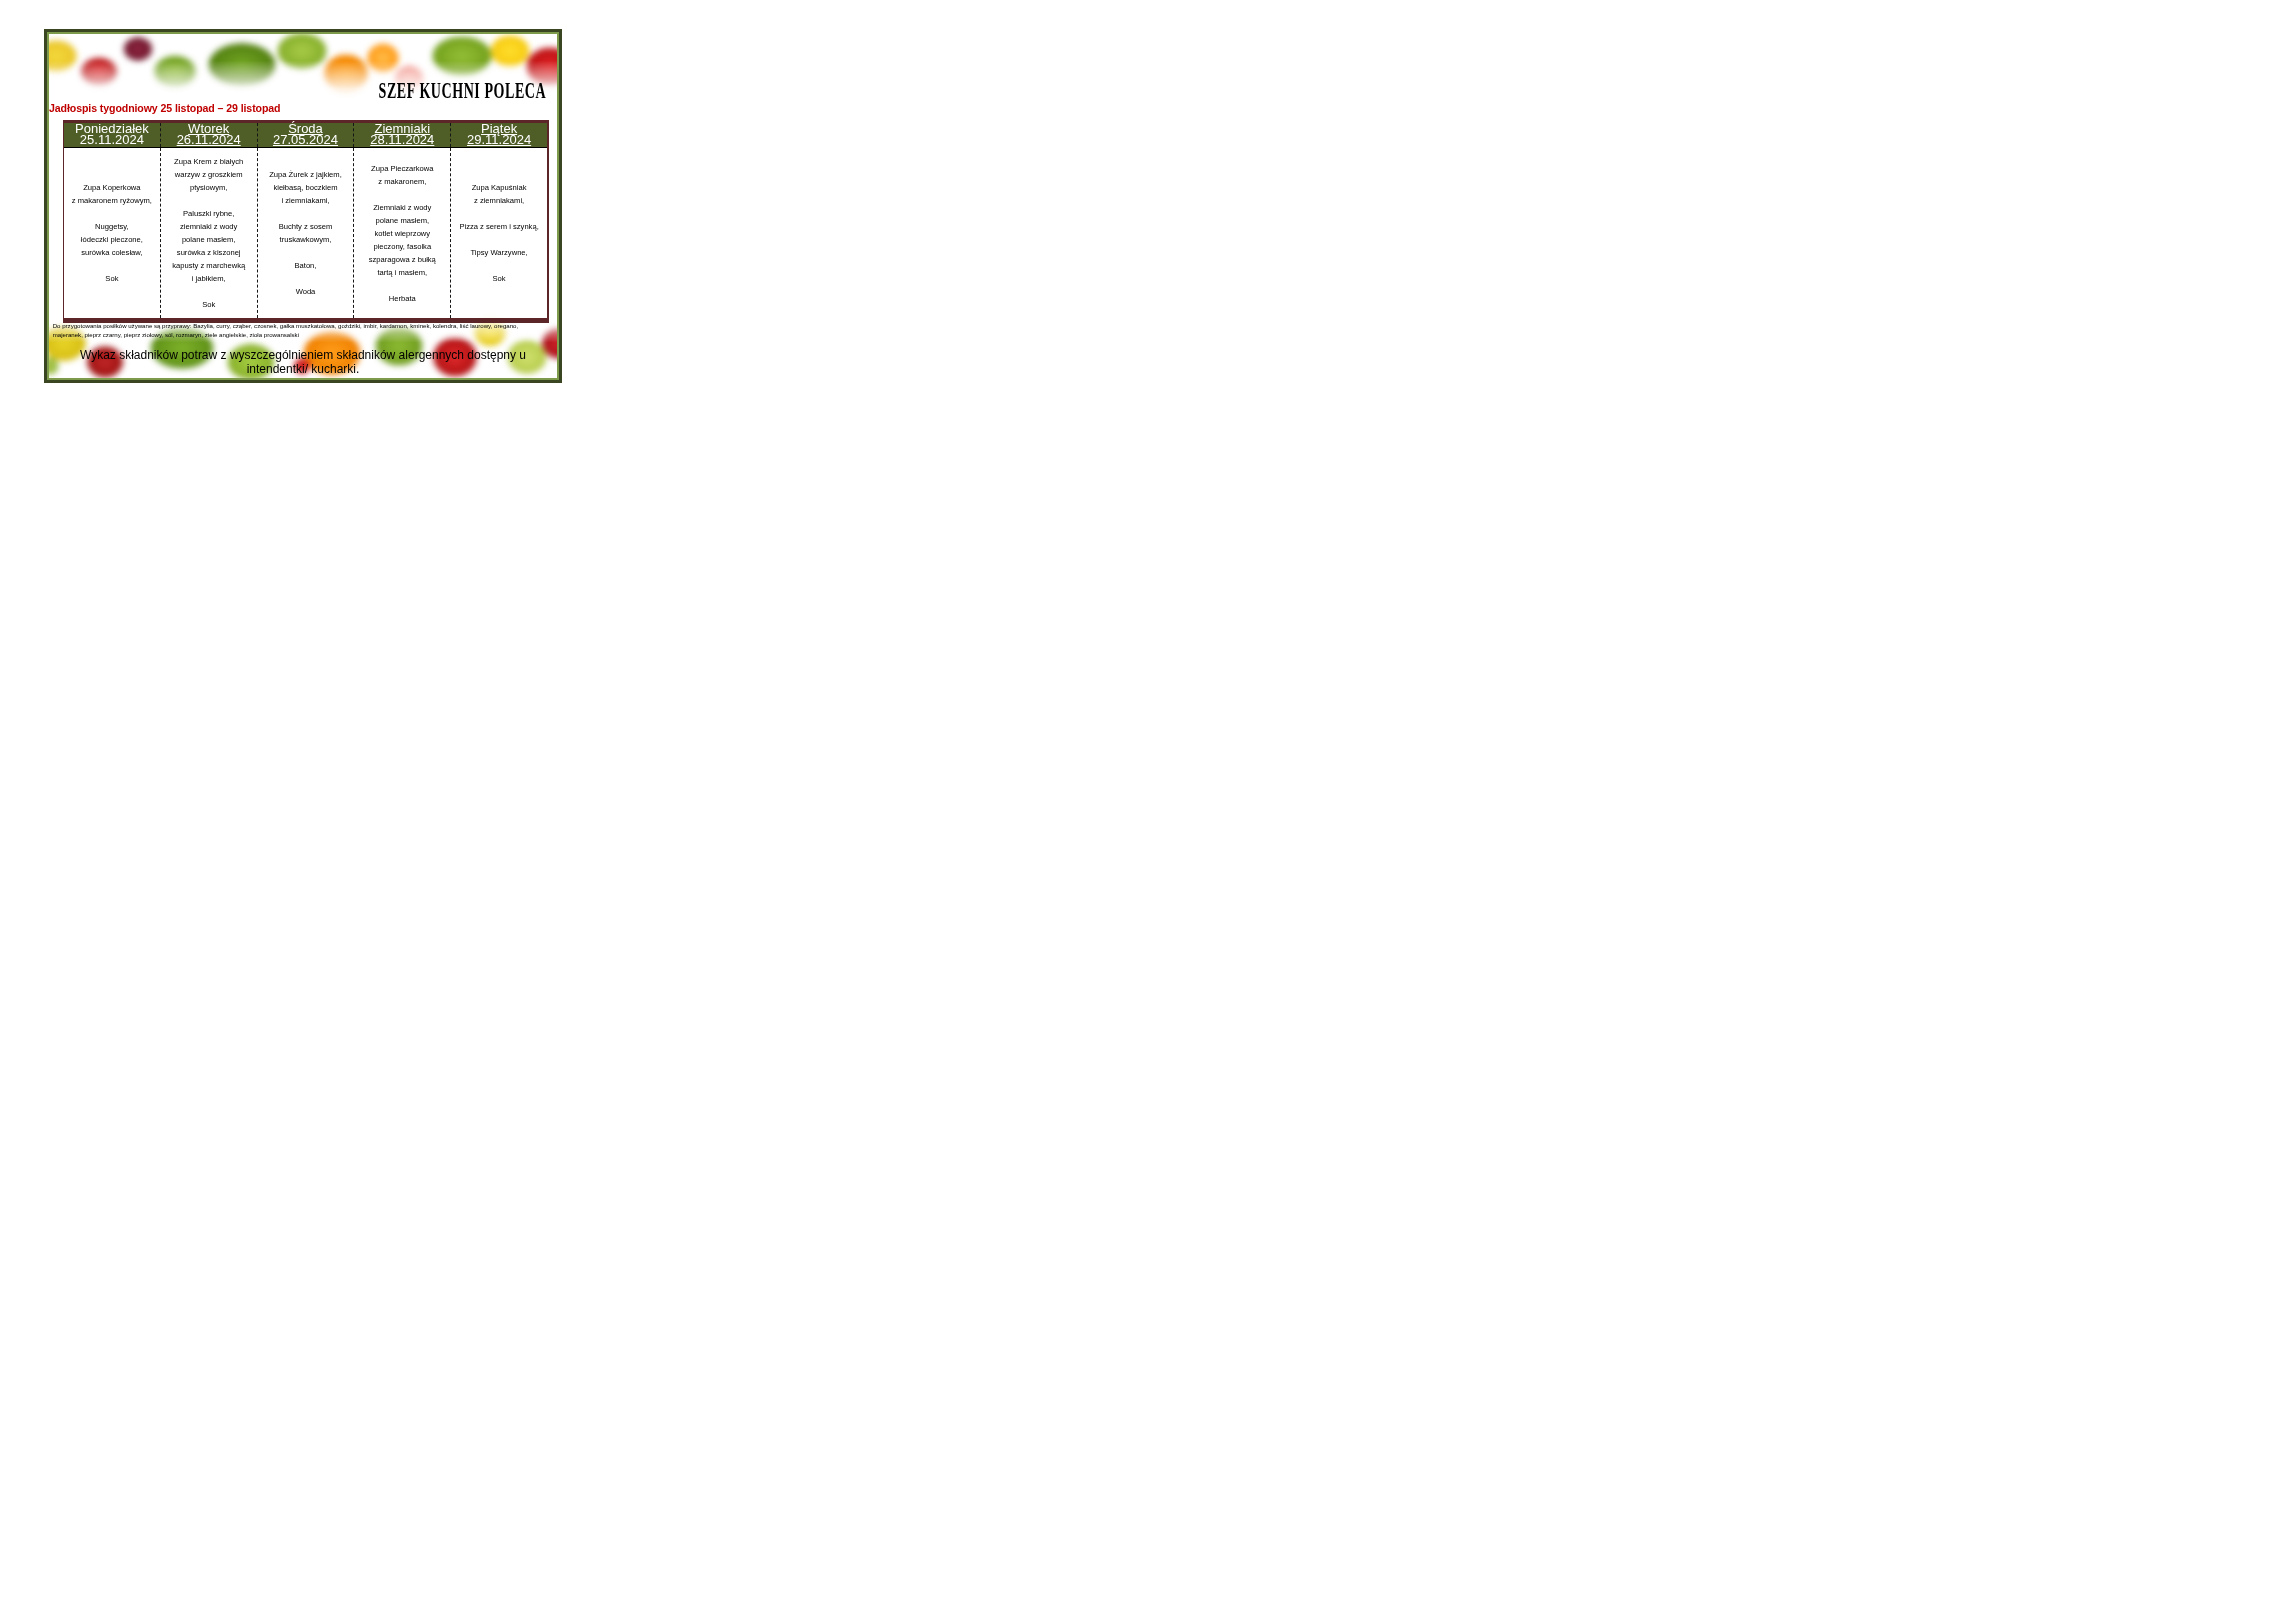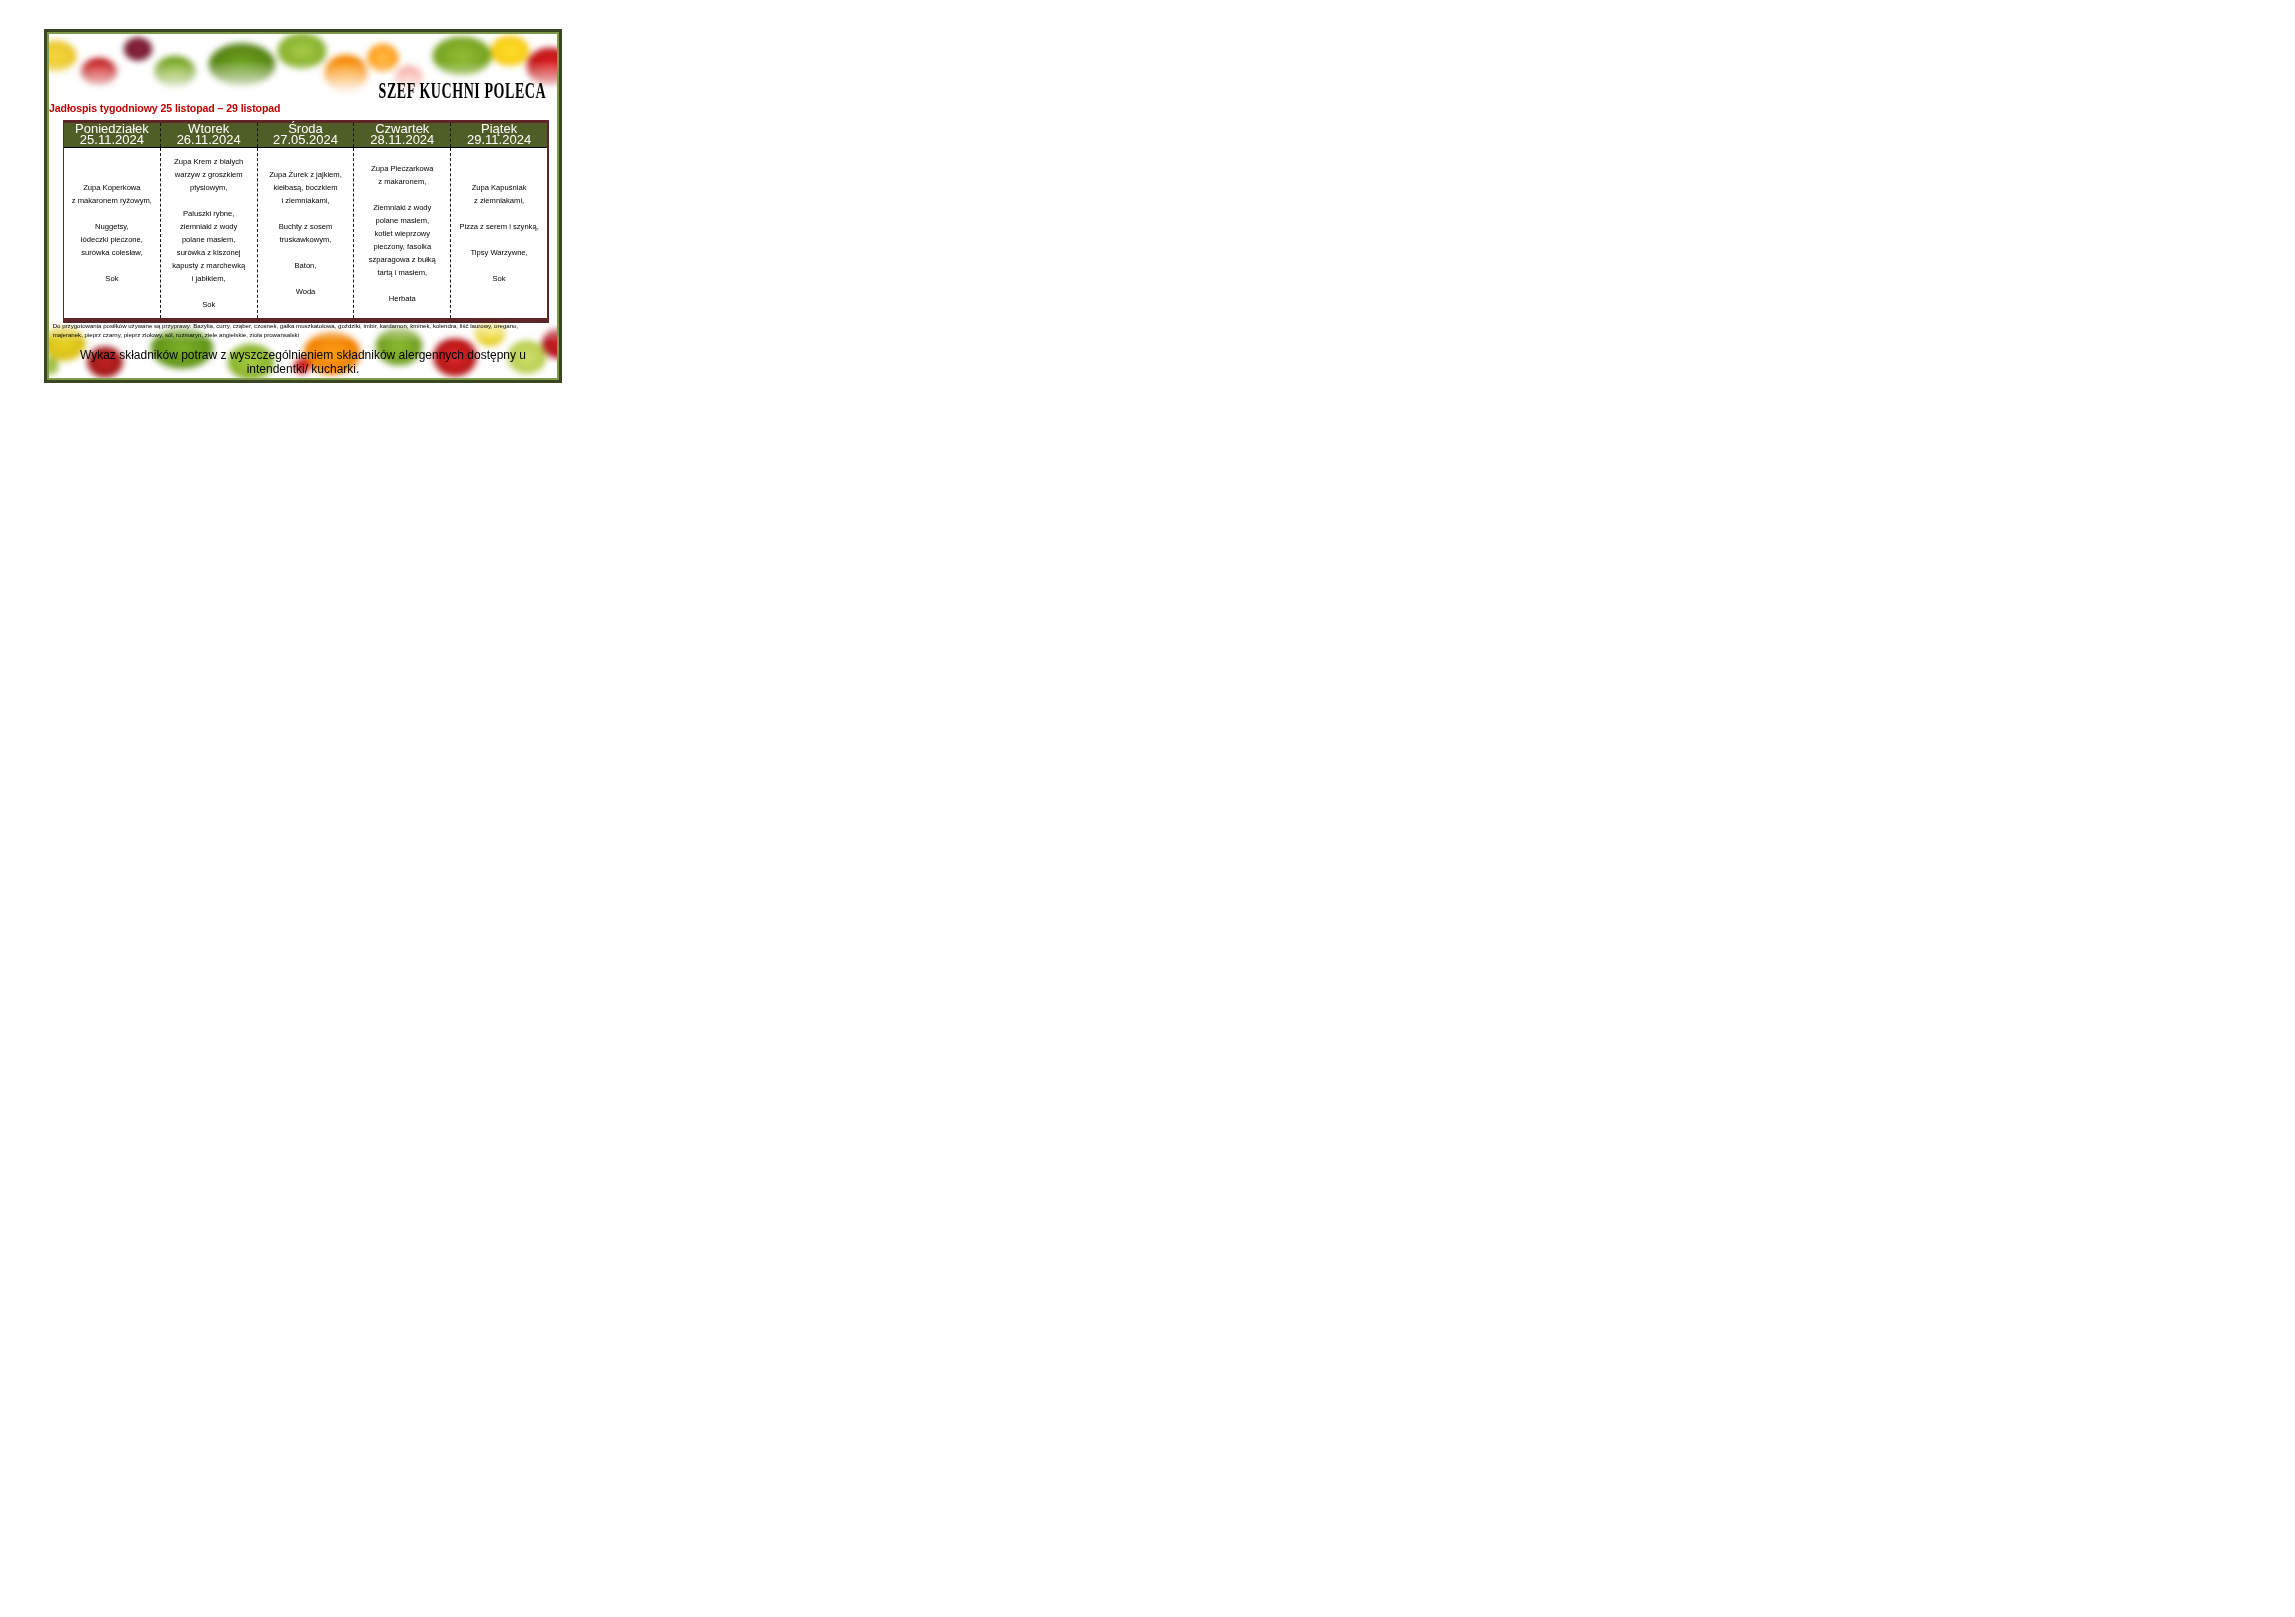--- a/index.html
+++ b/index.html
@@ -76,21 +76,21 @@
     position:absolute; left:14px; top:86px; width:486px; height:203px; z-index:2;
     box-sizing:border-box; display:flex; flex-direction:column;
     border:1.4px solid #5c2527; border-top-width:3.7px; border-bottom-width:5.1px; border-right-width:2.3px;
     background:transparent;
   }
   .header-row {
     display:flex; background:#4f5d26; border-bottom:1.4px solid #000000;
     color:#ffffff; text-align:center; font-size:13px; line-height:9.7px;
   }
   .hcell { flex:1 1 0; padding:1.4px 0.9px 1.9px 0.9px; box-sizing:border-box; }
-  .hcell + .hcell { border-left:0.9px dashed #151515; }
+  .hcell + .hcell { border-left:0.9px dashed #151515;text-decoration:underline; }
   .day-date { margin-top:1.4px; }
   .body-row { flex:1 1 auto; display:flex; }
   .bcell {
     flex:1 1 0; box-sizing:border-box; display:flex; align-items:center; justify-content:center;
     padding:1.9px 2.3px;
   }
   .bcell + .bcell { border-left:0.9px dashed #151515; }
   .menu-text {
     white-space:pre-line; text-align:center; font-size:7.6px; line-height:13px;
   }
@@ -129,21 +129,21 @@
           </div>
           <div class="hcell">
             <div class="day-name">Wtorek</div>
             <div class="day-date">26.11.2024</div>
           </div>
           <div class="hcell">
             <div class="day-name">Środa</div>
             <div class="day-date">27.05.2024</div>
           </div>
           <div class="hcell">
-            <div class="day-name">Czwartek</div>
+            <div class="day-name">Ziemniaki</div>
             <div class="day-date">28.11.2024</div>
           </div>
           <div class="hcell">
             <div class="day-name">Piątek</div>
             <div class="day-date">29.11.2024</div>
           </div>
         </div>
         <div class="body-row">
           <div class="bcell">
             <div class="menu-text">Zupa Koperkowa

